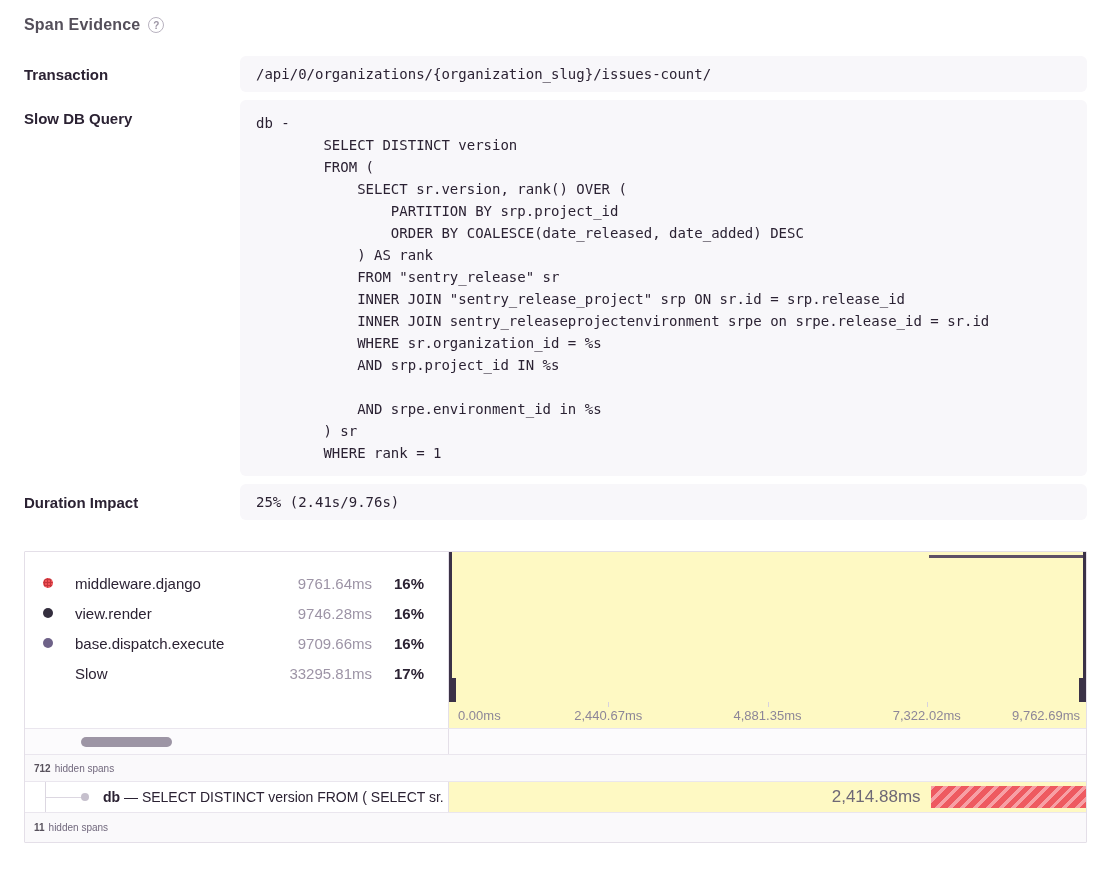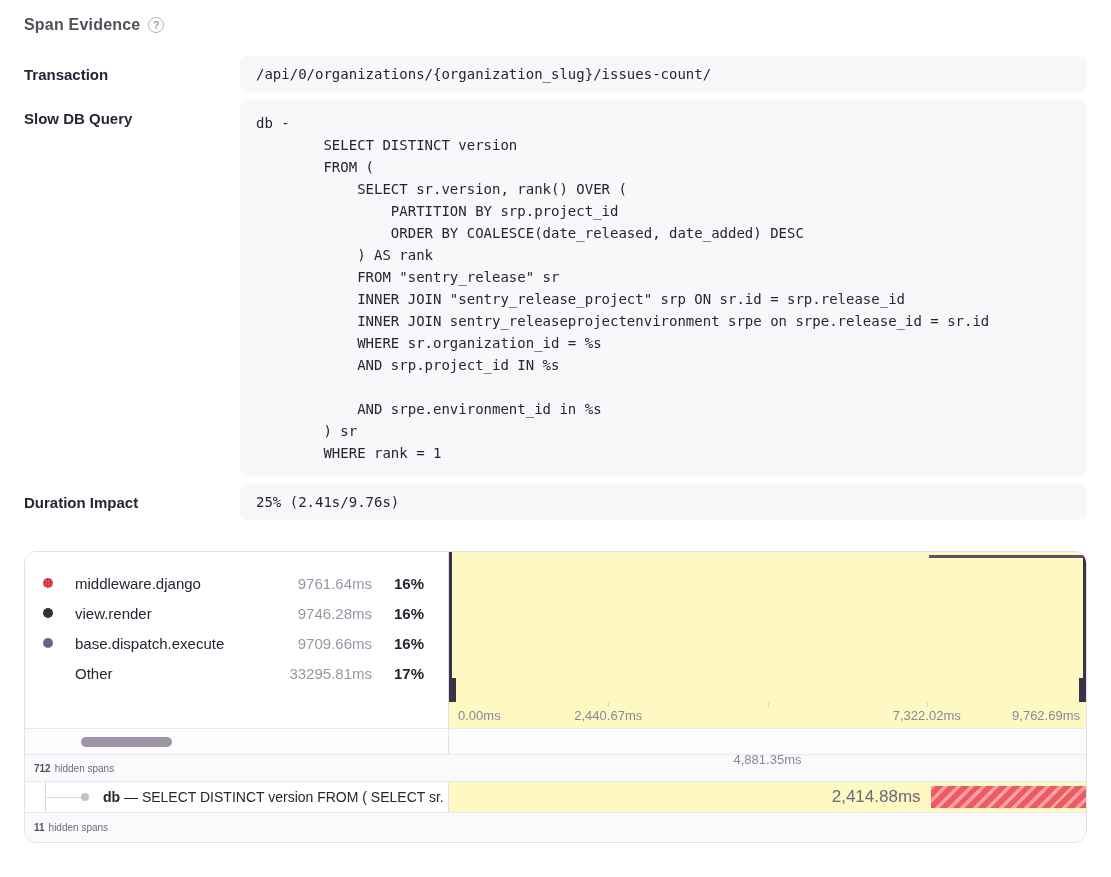--- a/index.html
+++ b/index.html
@@ -15,21 +15,21 @@
           align-items:center; justify-content:center; }
 
   
   .kv { display:grid; grid-template-columns:216px 1fr; margin-bottom:8px; }
   .kv-label { font-size:15px; font-weight:bold; color:#2b2233; padding-top:10px; }
   .kv-value { background:#f8f7fa; border-radius:6px; padding:10px 16px;
               font-family:"DejaVu Sans Mono", monospace; font-size:14px; color:#2b2233; }
   pre.kv-value { white-space:pre; line-height:22px; padding:12px 16px; overflow:hidden; }
 
   
-  .panel { margin:31px 0 0 0; border:1px solid #e4dfe8; border-radius:12px; overflow:hidden; }
+  .panel { margin:31px 0 0 0; border:1px solid #e4dfe8; border-radius:1px; overflow:hidden; }
   .row { display:flex; width:100%; }
   .lpane { width:424px; flex:none; border-right:1px solid #e4dfe8; position:relative; background:#fff; }
   .rpane { flex:1; position:relative; background:#fef9c3; }
 
   
   .row-map { height:150px; }
   .legend { padding:16px 24px 0 18px; }
   .legend-row { height:30px; display:grid; grid-template-columns:32px 1fr 92px 52px;
                 align-items:center; }
   .dot { width:10px; height:10px; border-radius:50%; background:var(--dot,transparent); }
@@ -48,21 +48,21 @@
   .vhandle.right .grip { right:-4px; }
   .span-line { position:absolute; top:3px; left:75.3%; right:2px; height:3px;
                background:var(--spanline); }
 
   
   .row-axis { height:27px; border-bottom:1px solid #eae6ee; }
   .axis { font-size:13px; color:#8d8698; }
   .axis .tick-label { position:absolute; top:6px; white-space:nowrap; }
   .axis .t0 { left:9px; }
   .axis .t1 { left:25%; transform:translateX(-50%); }
-  .axis .t2 { left:50%; transform:translateX(-50%);margin-top:44px; }
+  .axis .t2 { left:50%; transform:translateX(-50%); }
   .axis .t3 { left:75%; transform:translateX(-50%); }
   .axis .t4 { right:6px; }
   .tickmark { position:absolute; top:0; width:1px; height:5px; background:#d8d3dd; }
   .tickmark.m1 { left:25%; } .tickmark.m2 { left:50%; } .tickmark.m3 { left:75%; }
 
   
   .row-scroll { height:26px; border-bottom:1px solid #eae6ee; }
   .row-scroll .lpane, .row-scroll .rpane { background:#fcfbfd; }
   .scroll-thumb { position:absolute; top:8px; left:56px; width:91px; height:10px;
                   border-radius:5px; background:#9d95a5; }
@@ -147,21 +147,21 @@
           <span class="legend-pct">16%</span>
         </div>
         <div class="legend-row">
           <span class="dot" style="--dot: #6e6288;"></span>
           <span class="legend-label">base.dispatch.execute</span>
           <span class="legend-dur">9709.66ms</span>
           <span class="legend-pct">16%</span>
         </div>
         <div class="legend-row">
           <span></span>
-          <span class="legend-label">Other</span>
+          <span class="legend-label">Slow</span>
           <span class="legend-dur">33295.81ms</span>
           <span class="legend-pct">17%</span>
         </div>
       </div>
       <div class="rpane minimap">
         <div class="span-line"></div>
         <div class="vhandle left">
             <div class="grip"></div>
           </div>
         <div class="vhandle right">

